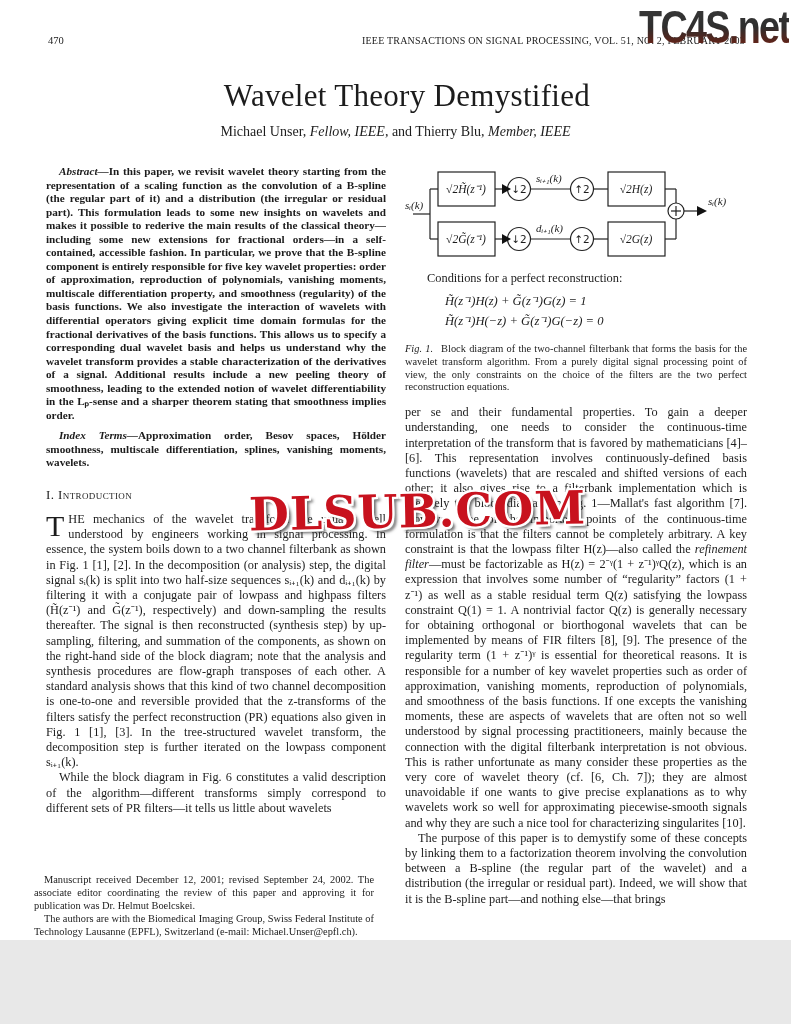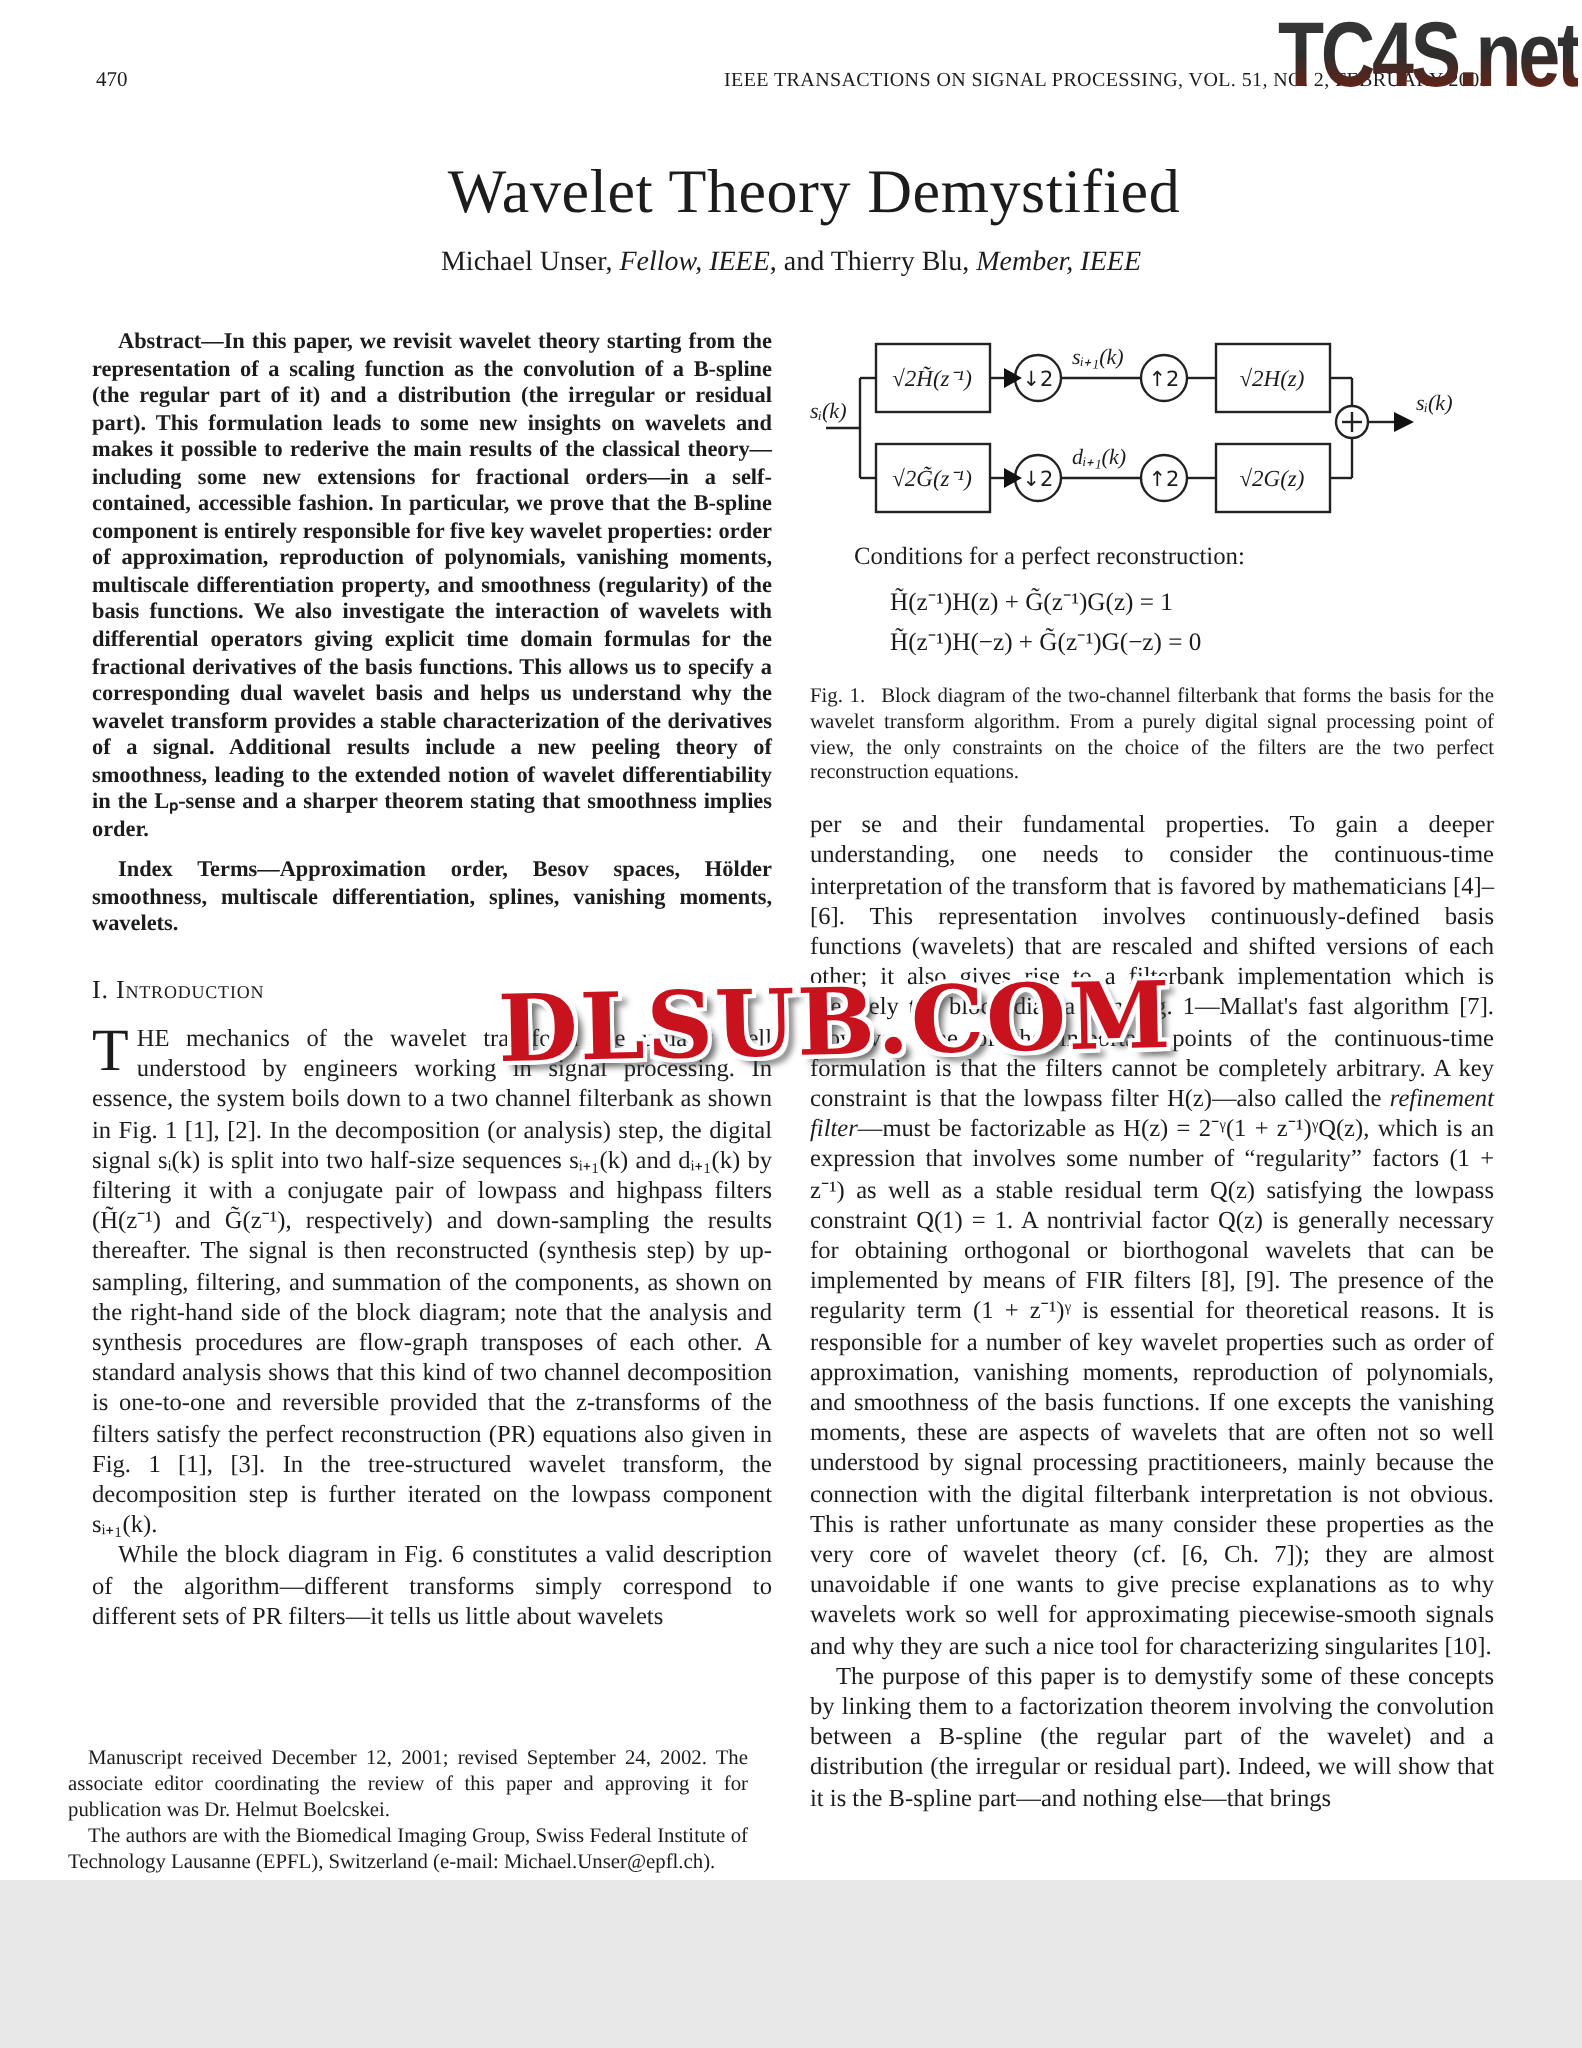--- a/index.html
+++ b/index.html
@@ -21,35 +21,35 @@
   }
   
   .title{position:absolute;left:0;right:0;top:78px;text-align:center;font-size:31px;letter-spacing:.3px;padding-left:23px;}
   .authors{position:absolute;left:0;right:0;top:124px;text-align:center;font-size:14px;}
   .it{font-style:italic;}
   
   .col{position:absolute;top:165px;text-align:justify;}
   .col-left{left:46px;width:340px;}
   .col-right{left:405px;width:342px;}
   .abs{font-weight:bold;font-size:11.2px;line-height:13.55px;margin:0;}
-  .abs .lead{}
+  .abs .lead{font-style:italic;}
   .abs-ind{text-indent:13px;}
   .idx{margin-top:7px;}
   .sec-head{margin-top:17px;margin-bottom:9px;text-align:left;font-size:13px;font-variant:small-caps;letter-spacing:.4px;}
   .body-p{font-size:12.3px;line-height:15.2px;margin:0;}
   .indent{text-indent:13px;}
   .dropcap{float:left;font-size:30px;line-height:26px;padding:1px 4px 0 0;font-weight:normal;}
   .footnotes{position:absolute;left:34px;top:873px;width:340px;font-size:10.4px;line-height:13.1px;text-align:justify;}
   .footnotes p{margin:0;text-indent:10px;}
   
   .fig-diagram{display:block;margin:0 0 4px 0;}
   .fig-cond-title{font-size:12.4px;margin:6px 0 6px 22px;text-align:left;}
-  .fig-eq{font-size:12.6px;margin:3px 0 0 40px;text-align:left;}
+  .fig-eq{font-size:12.6px;font-style:italic;margin:3px 0 0 40px;text-align:left;}
   .fig-caption{font-size:10.4px;line-height:12.8px;margin-top:14px;text-align:justify;}
-  .fig-caption .cap-label{padding-right:8px;}
+  .fig-caption .cap-label{padding-right:8px;font-style:italic;}
   .rc-body{margin-top:11px;}
   
   .dg-math{font-family:"Liberation Serif",serif;font-style:italic;font-size:11px;fill:#1c1c1c;}
   .dg-box{font-family:"Liberation Serif",serif;font-style:italic;font-size:11.5px;fill:#1c1c1c;}
   .dg-samp{font-family:"DejaVu Sans",sans-serif;font-size:10.5px;fill:#1c1c1c;}
   
   .footer{position:absolute;left:0;right:0;top:961px;text-align:center;font-size:10.4px;}
   
   .wm-mid{
     position:absolute;left:249px;top:484px;z-index:6;

